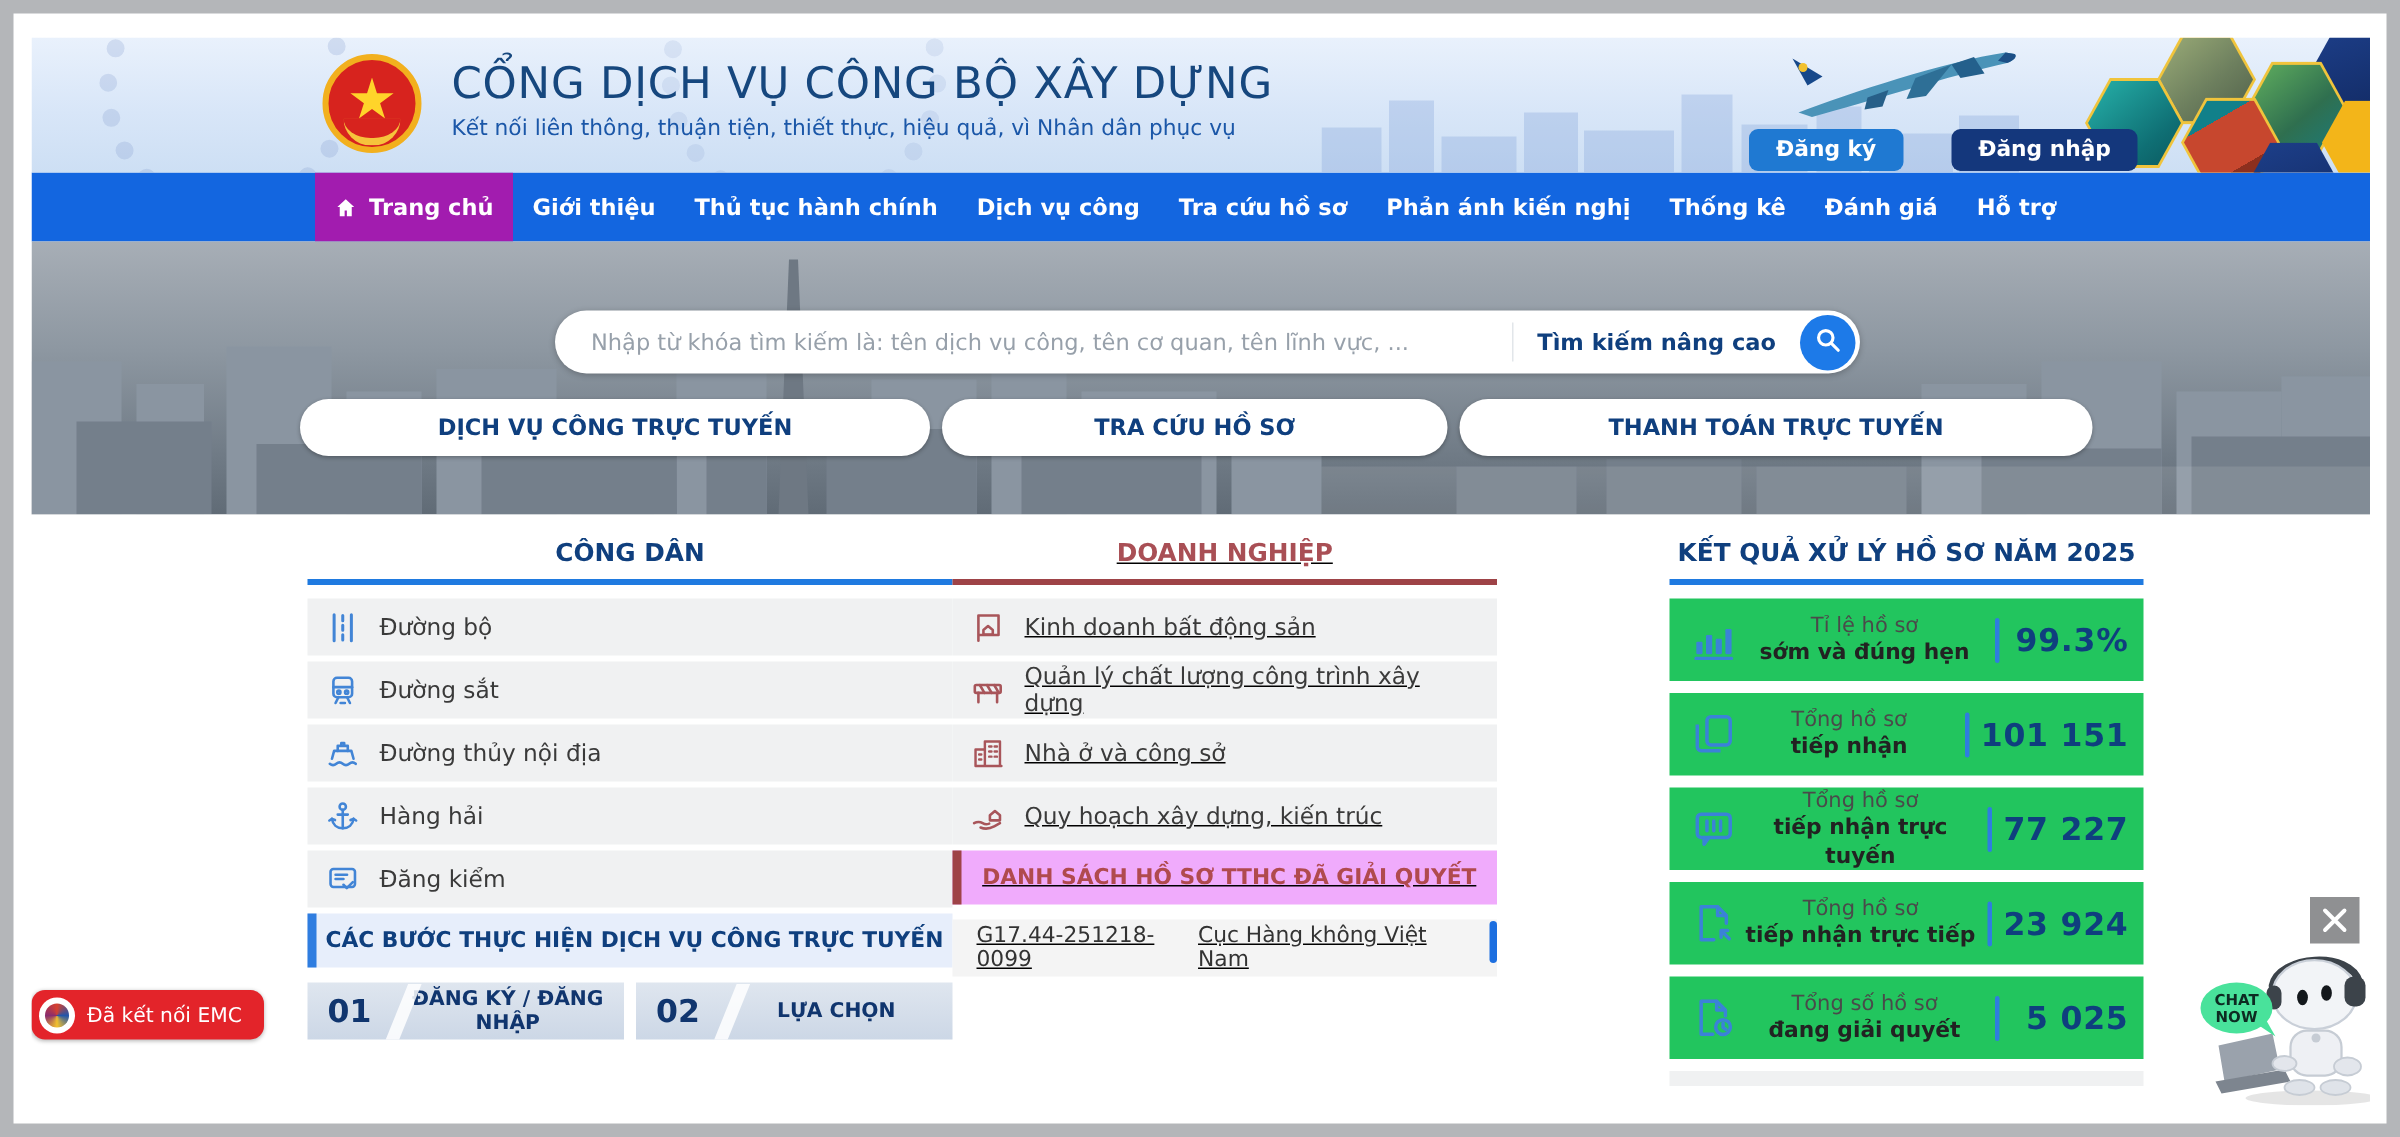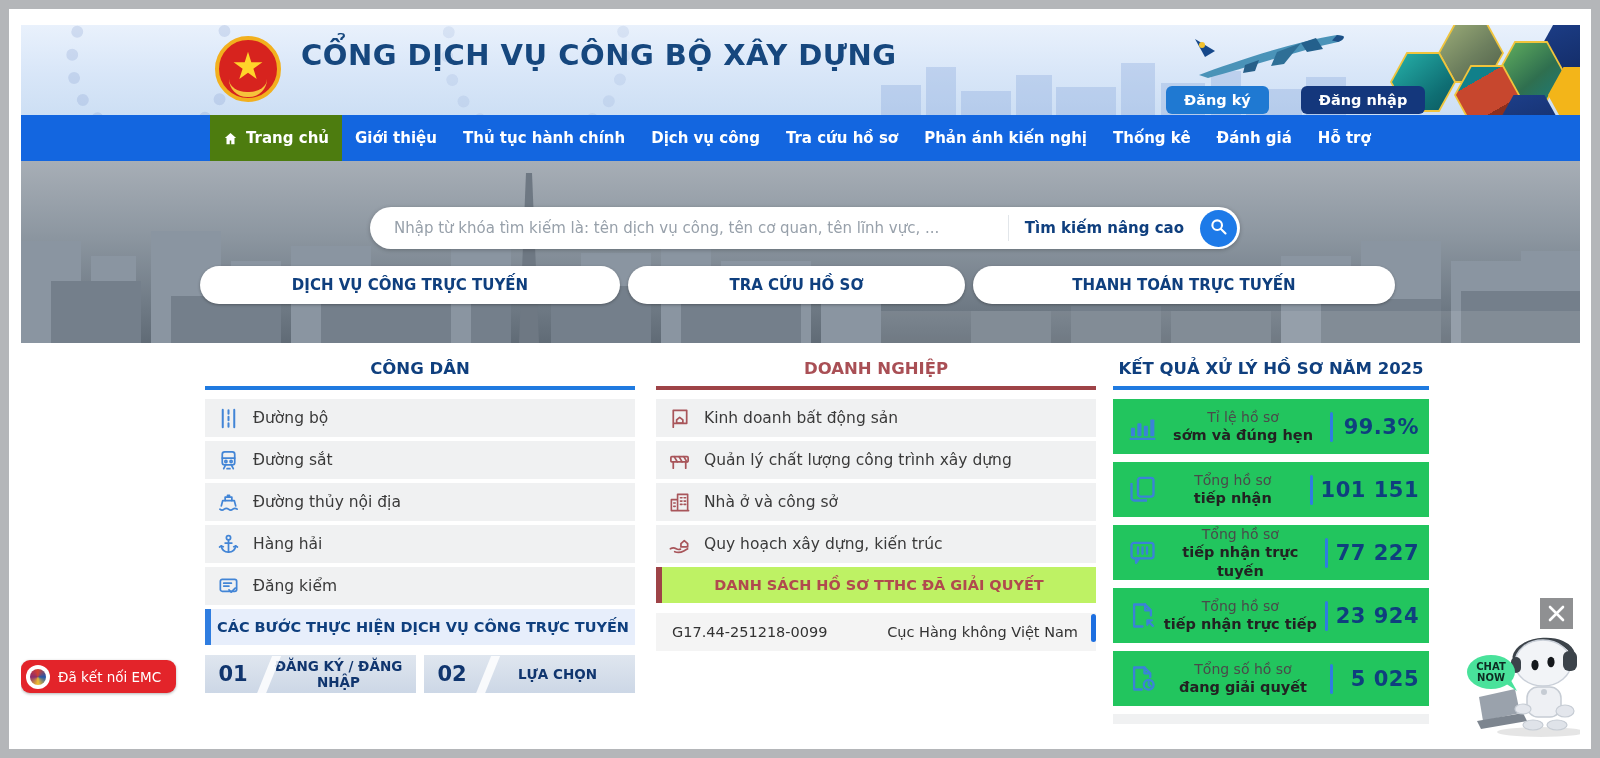--- a/index.html
+++ b/index.html
@@ -12,42 +12,42 @@
   .watermark { position:absolute; border-radius:50%; border:12px dotted rgba(120,145,200,.22); }
   .watermark.w1 { left:45px; top:-50px; width:170px; height:170px; }
   .watermark.w2 { left:420px; top:-70px; width:190px; height:190px; border-color:rgba(120,145,200,.15); }
   .header-skyline { position:absolute; left:860px; bottom:0; width:480px; height:58px; }
   .emblem { position:absolute; left:194px; top:11px; width:66px; height:66px; border-radius:50%; background:#d7231e; border:4px solid #f2b01e; }
   .emblem .star { position:absolute; left:50%; top:46%; width:30px; height:30px; transform:translate(-50%,-50%); background:#ffd42a;
     clip-path:polygon(50% 0%,61% 35%,98% 35%,68% 57%,79% 91%,50% 70%,21% 91%,32% 57%,2% 35%,39% 35%); }
   .emblem::after { content:""; position:absolute; left:50%; bottom:1px; transform:translateX(-50%); width:38px; height:13px;
     border-bottom:5px solid #f6c33c; border-radius:0 0 20px 20px; }
   .brand { position:absolute; left:280px; top:13px; }
-  .brand-title { font-size:29px; font-weight:bold; color:#16477e; letter-spacing:.5px; }
+  .brand-title { font-size:29px; font-weight:normal; color:#16477e; letter-spacing:.5px; }
   .brand-sub { margin-top:6px; font-size:14.5px; color:#1b57a8; }
   .auth { position:absolute; top:61px; left:1145px; display:flex; gap:32px; }
   .btn-auth { height:28px; padding:0 18px; border-radius:6px; color:#fff; font-size:14.5px; font-weight:bold; display:flex; align-items:center; cursor:pointer; }
   .btn-register { background:#1f79d2; }
   .btn-login { background:#14377c; }
   .plane-wrap { position:absolute; left:1164px; top:2px; width:172px; height:58px; }
   .hexwrap { position:absolute; right:0; top:0; width:210px; height:95px; }
   .hx { position:absolute; width:62px; height:56px; clip-path:polygon(25% 0,75% 0,100% 50%,75% 100%,25% 100%,0 50%); }
   .hxb { position:absolute; width:66px; height:60px; clip-path:polygon(25% 0,75% 0,100% 50%,75% 100%,25% 100%,0 50%); background:#f0c43c; }
   .hxb .hx { left:2px; top:2px; width:62px; height:56px; }
   .hx.navy { background:linear-gradient(160deg,#1d3f8a,#122a63); }
   .hx.gold { background:#f3b519; }
   .hx.water { background:linear-gradient(140deg,#23a8a2 10%,#0f6f74 70%,#0b5a60); }
   .hx.highway { background:linear-gradient(140deg,#93a473 10%,#6d7f5e 55%,#4f5f49); }
   .hx.ship { background:linear-gradient(150deg,#11808a 28%,#c7472e 28% 72%,#8c2f1e 72%); }
   .hx.bridge { background:linear-gradient(140deg,#55a05b 15%,#2f6f4f 60%,#1d7a78); }
 
   
   .navbar { height:46px; background:#1366e0; display:flex; align-items:stretch; padding-left:189px; }
   .nav-item { display:flex; align-items:center; padding:0 13px; color:#fff; font-size:15px; font-weight:bold; white-space:nowrap; cursor:pointer; }
-  .nav-item.active { background:#4d7c0f; gap:8px; }
+  .nav-item.active { background:#a21caf; gap:8px; }
   .nav-item .ic-home { width:15px; height:15px; color:#fff; }
   .nav-item .ic-home svg { width:100%; height:100%; display:block; }
 
   
   .hero { position:relative; height:182px; background:linear-gradient(180deg,#a7aeb6 0%,#8d97a1 40%,#707b86 78%,#606b76 100%); overflow:hidden; }
   .hero-skyline { position:absolute; inset:0; width:100%; height:100%; }
   .searchbar { position:absolute; left:349px; top:46px; width:870px; height:42px; background:#fff; border-radius:21px; display:flex; align-items:center; overflow:hidden; box-shadow:0 1px 4px rgba(0,0,0,.25); }
   .searchbar input { flex:1; height:100%; border:none; outline:none; padding:0 24px; font-size:15px; color:#333; font-family:inherit; background:transparent; }
   .searchbar input::placeholder { color:#97a0aa; }
   .search-divider { width:1px; height:26px; background:#e2e6ea; }
@@ -55,32 +55,32 @@
   .search-btn { width:37px; height:37px; min-width:37px; border-radius:50%; background:#1d7ae8; margin-right:3px; display:flex; align-items:center; justify-content:center; cursor:pointer; }
   .search-btn svg { width:21px; height:21px; }
   .quick-row { position:absolute; left:179px; top:105px; display:flex; gap:8px; }
   .quick-btn { height:38px; background:#fff; border-radius:19px; display:flex; align-items:center; justify-content:center; font-size:15px; font-weight:bold; color:#0f3f7e; cursor:pointer; box-shadow:0 1px 3px rgba(0,0,0,.3); }
   .qb1 { width:420px; } .qb2 { width:337px; } .qb3 { width:422px; }
 
   
   .main { position:relative; background:#fff; height:394px; }
   .col { position:absolute; top:16px; }
   .col1 { left:184px; width:430px; }
-  .col2 { left:635px; width:440px; }
+  .col2 { left:614px; width:363px;text-decoration:underline; }
   .col3 { left:1092px; width:316px; }
   .col-head { text-align:center; font-size:16.5px; font-weight:bold; padding-bottom:8px; border-bottom:4px solid #1f7ae0; margin-bottom:9px; color:#0f3f7e; }
   .col2 .col-head { color:#a94f55; border-bottom-color:#9e4347; }
   .item { height:38px; margin-bottom:4px; background:#f0f1f2; display:flex; align-items:center; padding:0 12px; gap:13px; font-size:15.5px; color:#3a3a3a; cursor:pointer; }
   .item .ic { width:23px; height:23px; flex:none; }
   .item .ic svg { width:100%; height:100%; display:block; }
   .col1 .ic { color:#4285d6; }
   .col2 .ic { color:#a8555a; }
   .section-head { margin-top:4px; height:36px; display:flex; align-items:center; justify-content:center; font-weight:bold; font-size:14.5px; }
   .sh-blue { background:#e7eefb; color:#0f3f7e; border-left:6px solid #2f7de0; }
-  .sh-red { background:#bef264; color:#b04a4e; border-left:6px solid #9e4347; }
+  .sh-red { background:#f0abfc; color:#b04a4e; border-left:6px solid #9e4347; }
   .steps { display:flex; gap:8px; margin-top:10px; }
   .step { flex:1; height:38px; background:linear-gradient(180deg,#dfe6ef,#ccd7e6); display:flex; align-items:center; overflow:hidden; }
   .step-num { position:relative; width:56px; text-align:center; font-weight:bold; font-size:21px; color:#10356e; }
   .step-num::after { content:""; position:absolute; right:-10px; top:-6px; width:9px; height:50px; background:#fff; transform:skewX(-22deg); opacity:.85; }
   .step-label { flex:1; text-align:center; font-weight:bold; font-size:13.5px; color:#10356e; }
   .resolved-row { position:relative; margin-top:10px; height:38px; background:#f4f4f4; display:flex; align-items:center; justify-content:space-between; padding:0 18px 0 16px; font-size:14.5px; color:#333; cursor:pointer; }
   .scroll-thumb { position:absolute; right:0; top:1px; width:5px; height:28px; border-radius:3px; background:#1d6fe0; }
   .stat { height:55px; margin-bottom:8px; background:#22c55e; display:flex; align-items:center; padding:0 10px 0 14px; }
   .stat .ic { width:31px; height:31px; flex:none; color:#3b82d8; }
   .stat .ic svg { width:100%; height:100%; display:block; }
@@ -119,20 +119,21 @@
           <rect x="330" y="14" width="30" height="44"></rect>
         <rect x="365" y="32" width="56" height="26"></rect>
           <rect x="425" y="20" width="40" height="38"></rect>
       </g>
     </svg>
     <div class="emblem">
         <div class="star"></div>
       </div>
     <div class="brand">
       <div class="brand-title">CỔNG DỊCH VỤ CÔNG BỘ XÂY DỰNG</div>
+      <div class="brand-sub">Kết nối liên thông, thuận tiện, thiết thực, hiệu quả, vì Nhân dân phục vụ</div>
     </div>
     <div class="plane-wrap">
       <svg viewBox="0 0 172 58">
         <path d="M20 30 L10 12 L30 24 Z" fill="#16488a"></path>
         <circle cx="17" cy="18" r="3" fill="#f2c12e"></circle>
         <path d="M14 48 C48 35, 112 14, 152 8 L158 9 C160 10, 158 13.5, 153 15 C116 23, 60 41, 23 51 Z" fill="#4a93b8"></path>
         <path d="M152 8 L158 9 C160 10, 158 13.5, 153 15 L147 13.5 Z" fill="#1d4f86"></path>
         <path d="M92 25 L116 16 L99 37 L86 39 Z" fill="#2e6f96"></path>
         <path d="M116 16 L131 11 L138 22 L122 25 Z" fill="#24608c"></path>
         <path d="M60 38 L74 33 L70 44 L58 46 Z" fill="#275f88"></path>

